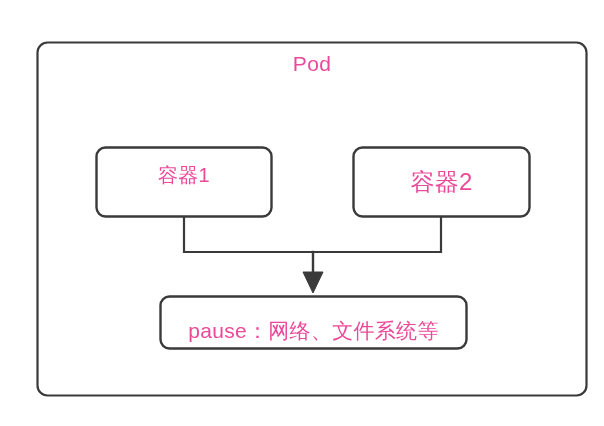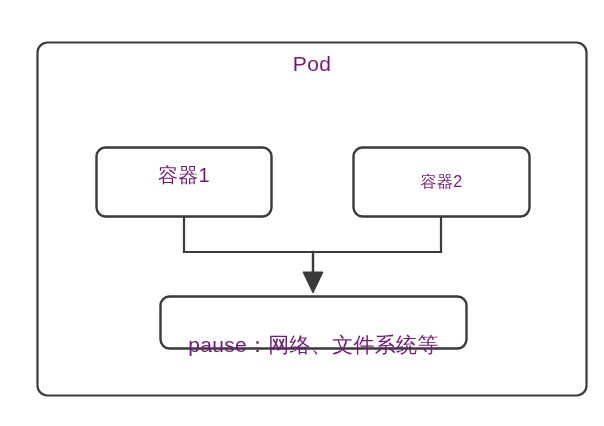--- a/index.html
+++ b/index.html
@@ -20,21 +20,21 @@
     left: 0;
     top: 0;
     width: 604px;
     height: 426px;
   }
   .box-label {
     position: absolute;
     display: flex;
     align-items: center;
     justify-content: center;
-    color: #701a75;
+    color: #ec4899;
     white-space: nowrap;
     letter-spacing: 0.3px;
   }
   
   #pod-title {
     left: 37px;
     top: 52px;
     width: 550px;
     height: 34px;
     font-size: 21px;
@@ -47,27 +47,27 @@
     width: 176px;
     height: 56px;
     font-size: 20px;
   }
   
   #container2-box {
     left: 353px;
     top: 147px;
     width: 177px;
     height: 70px;
-    font-size: 16px;
+    font-size: 24px;
     border-radius: 29px;
   }
   
   #pause-box {
     left: 160px;
-    top: 310px;
+    top: 296px;
     width: 307px;
     height: 69px;
     font-size: 21px;
   }
 </style>
 </head>
 <body>
 
 <div id="canvas">
 

